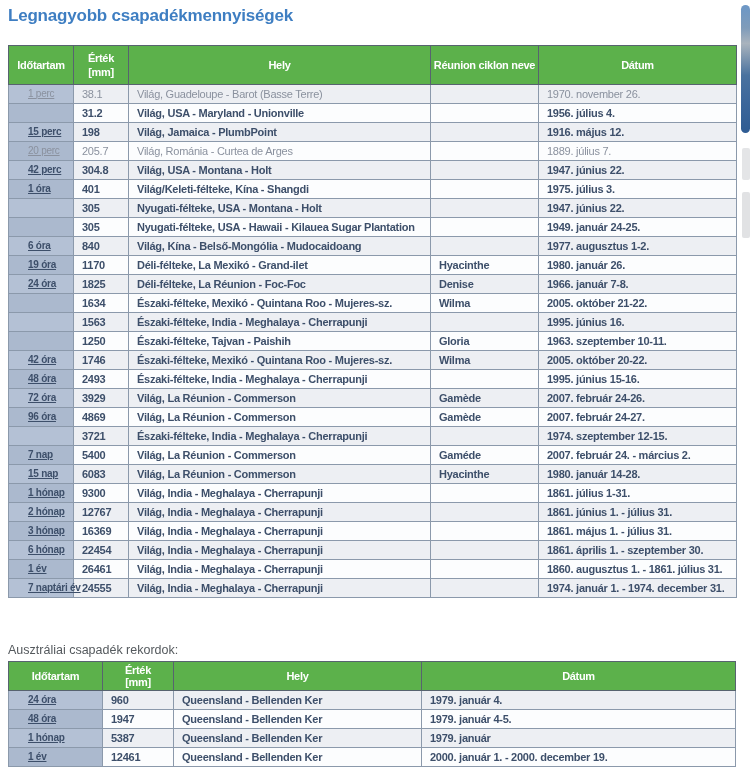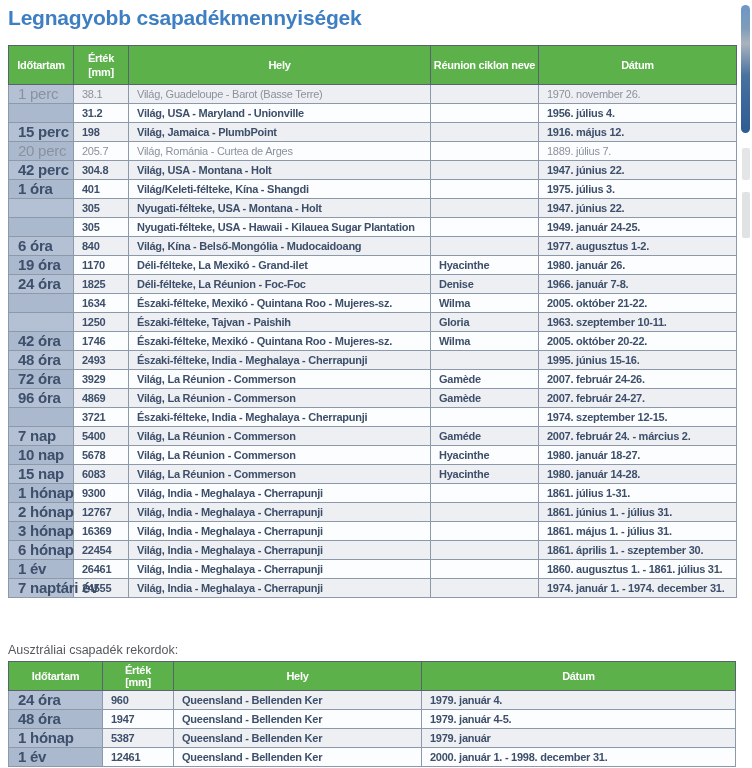--- a/index.html
+++ b/index.html
@@ -16,41 +16,41 @@
     --heading2:#54595d;
   }
   *{box-sizing:border-box;}
   html,body{margin:0;padding:0;}
   body{
     width:752px;height:768px;position:relative;overflow:hidden;background:#fff;
     font-family:"Liberation Sans",sans-serif;font-size:12px;
   }
   .page-title{
     position:absolute;left:8px;top:6px;margin:0;
-    font-size:21px;font-weight:bold;color:var(--title-blue);
+    font-size:17px;font-weight:bold;color:var(--title-blue);
     letter-spacing:-0.2px;
   }
   table{border-collapse:collapse;table-layout:fixed;border:1px solid #fca5a5;}
   #main-table{position:absolute;left:8px;top:45px;width:728px;}
   #aus-table{position:absolute;left:8px;top:661px;width:727px;}
   th{
     background:var(--header-green);color:#fff;font-weight:bold;
     font-size:11px;letter-spacing:-0.3px;text-align:center;vertical-align:middle;
     border:1px solid var(--header-border);padding:2px;line-height:14px;
   }
   #main-table th{height:39px;}
   #aus-table th{height:26px;line-height:12px;}
   td{
     height:19px;padding:0 4px 0 8px;border:1px solid var(--grid-border);
     line-height:18px;white-space:nowrap;overflow:visible;
     font-size:11px;letter-spacing:-0.25px;
     color:var(--text-strong);font-weight:bold;vertical-align:middle;
   }
   tr.muted td{color:var(--text-muted);font-weight:normal;}
-  td.c-duration{padding-left:9px;font-size:15px;}
+  td.c-duration{padding-left:19px;font-size:10px;text-decoration:underline;}
   tbody tr:nth-child(odd) td{background:var(--row-odd);}
   tbody tr:nth-child(even) td{background:var(--row-even);}
   tbody tr:nth-child(odd) td.c-duration{background:var(--dur-bg-odd);}
   tbody tr:nth-child(even) td.c-duration{background:var(--dur-bg-even);}
   .heading2{
     position:absolute;left:8px;top:643px;margin:0;
     font-size:12.5px;font-weight:normal;color:var(--heading2);
   }
   .scrollbar{
     position:absolute;right:0;top:0;width:13px;height:768px;background:#fff;
@@ -164,20 +164,27 @@
       </tr>
       <tr>
         <td class="c-duration"></td>
         <td class="c-value">1634</td>
         <td class="c-place">Északi-félteke, Mexikó - Quintana Roo - Mujeres-sz.</td>
         <td class="c-cyclone">Wilma</td>
         <td class="c-date">2005. október 21-22.</td>
       </tr>
       <tr>
         <td class="c-duration"></td>
+        <td class="c-value">1563</td>
+        <td class="c-place">Északi-félteke, India - Meghalaya - Cherrapunji</td>
+        <td class="c-cyclone"></td>
+        <td class="c-date">1995. június 16.</td>
+      </tr>
+      <tr>
+        <td class="c-duration"></td>
         <td class="c-value">1250</td>
         <td class="c-place">Északi-félteke, Tajvan - Paishih</td>
         <td class="c-cyclone">Gloria</td>
         <td class="c-date">1963. szeptember 10-11.</td>
       </tr>
       <tr>
         <td class="c-duration">42 óra</td>
         <td class="c-value">1746</td>
         <td class="c-place">Északi-félteke, Mexikó - Quintana Roo - Mujeres-sz.</td>
         <td class="c-cyclone">Wilma</td>
@@ -210,27 +217,20 @@
         <td class="c-place">Északi-félteke, India - Meghalaya - Cherrapunji</td>
         <td class="c-cyclone"></td>
         <td class="c-date">1974. szeptember 12-15.</td>
       </tr>
       <tr>
         <td class="c-duration">7 nap</td>
         <td class="c-value">5400</td>
         <td class="c-place">Világ, La Réunion - Commerson</td>
         <td class="c-cyclone">Gaméde</td>
         <td class="c-date">2007. február 24. - március 2.</td>
-      </tr>
-      <tr>
-        <td class="c-duration">10 nap</td>
-        <td class="c-value">5678</td>
-        <td class="c-place">Világ, La Réunion - Commerson</td>
-        <td class="c-cyclone">Hyacinthe</td>
-        <td class="c-date">1980. január 18-27.</td>
       </tr>
       <tr>
         <td class="c-duration">15 nap</td>
         <td class="c-value">6083</td>
         <td class="c-place">Világ, La Réunion - Commerson</td>
         <td class="c-cyclone">Hyacinthe</td>
         <td class="c-date">1980. január 14-28.</td>
       </tr>
       <tr>
         <td class="c-duration">1 hónap</td>
@@ -310,21 +310,21 @@
       <tr>
         <td class="c-duration">1 hónap</td>
         <td class="c-value">5387</td>
         <td class="c-place">Queensland - Bellenden Ker</td>
         <td class="c-date">1979. január</td>
       </tr>
       <tr>
         <td class="c-duration">1 év</td>
         <td class="c-value">12461</td>
         <td class="c-place">Queensland - Bellenden Ker</td>
-        <td class="c-date">2000. január 1. - 1998. december 31.</td>
+        <td class="c-date">2000. január 1. - 2000. december 19.</td>
       </tr>
     </tbody>
   </table>
 
 <div class="scrollbar">
   <div class="thumb"></div>
   <div class="seg1"></div>
   <div class="seg2"></div>
 </div>
 

